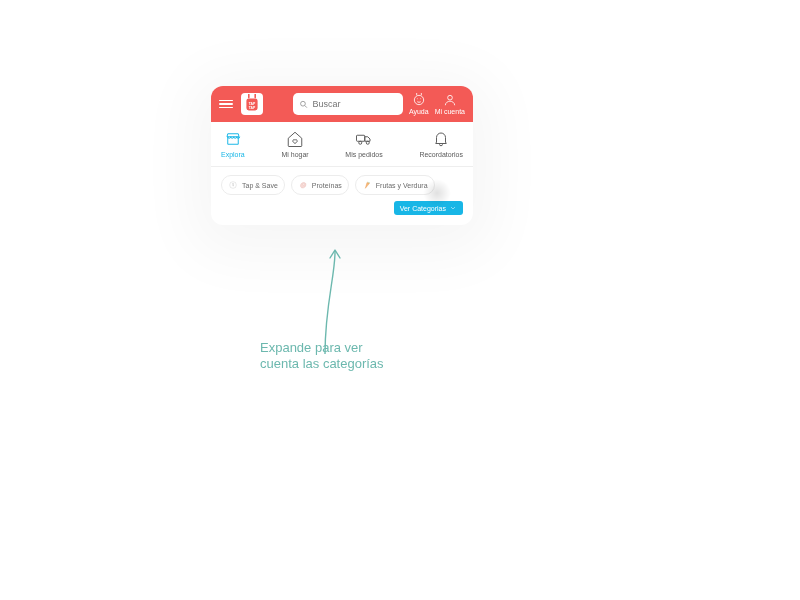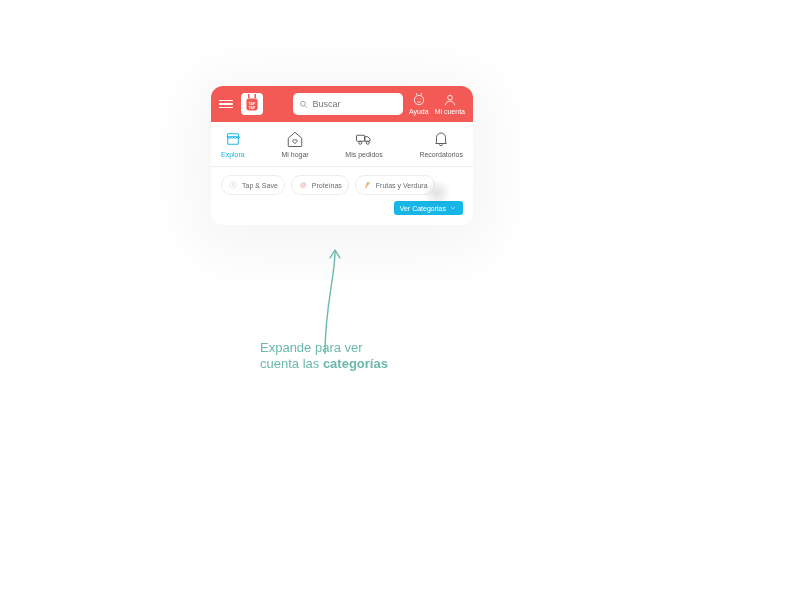--- a/index.html
+++ b/index.html
@@ -116,21 +116,21 @@
 
   .caption {
     position:absolute;
     left: 260px;
     top: 340px;
     color:#6CB8AE;
     font-size:13px;
     line-height:1.25;
     font-weight:400;
   }
-  .caption b { font-weight:700; }
+  .caption b { font-weight:400; }
 </style>
 </head>
 <body>
 
 <div class="card">
   <div class="topbar">
     <div class="hamburger">
       <span></span>
         <span></span>
         <span></span>

